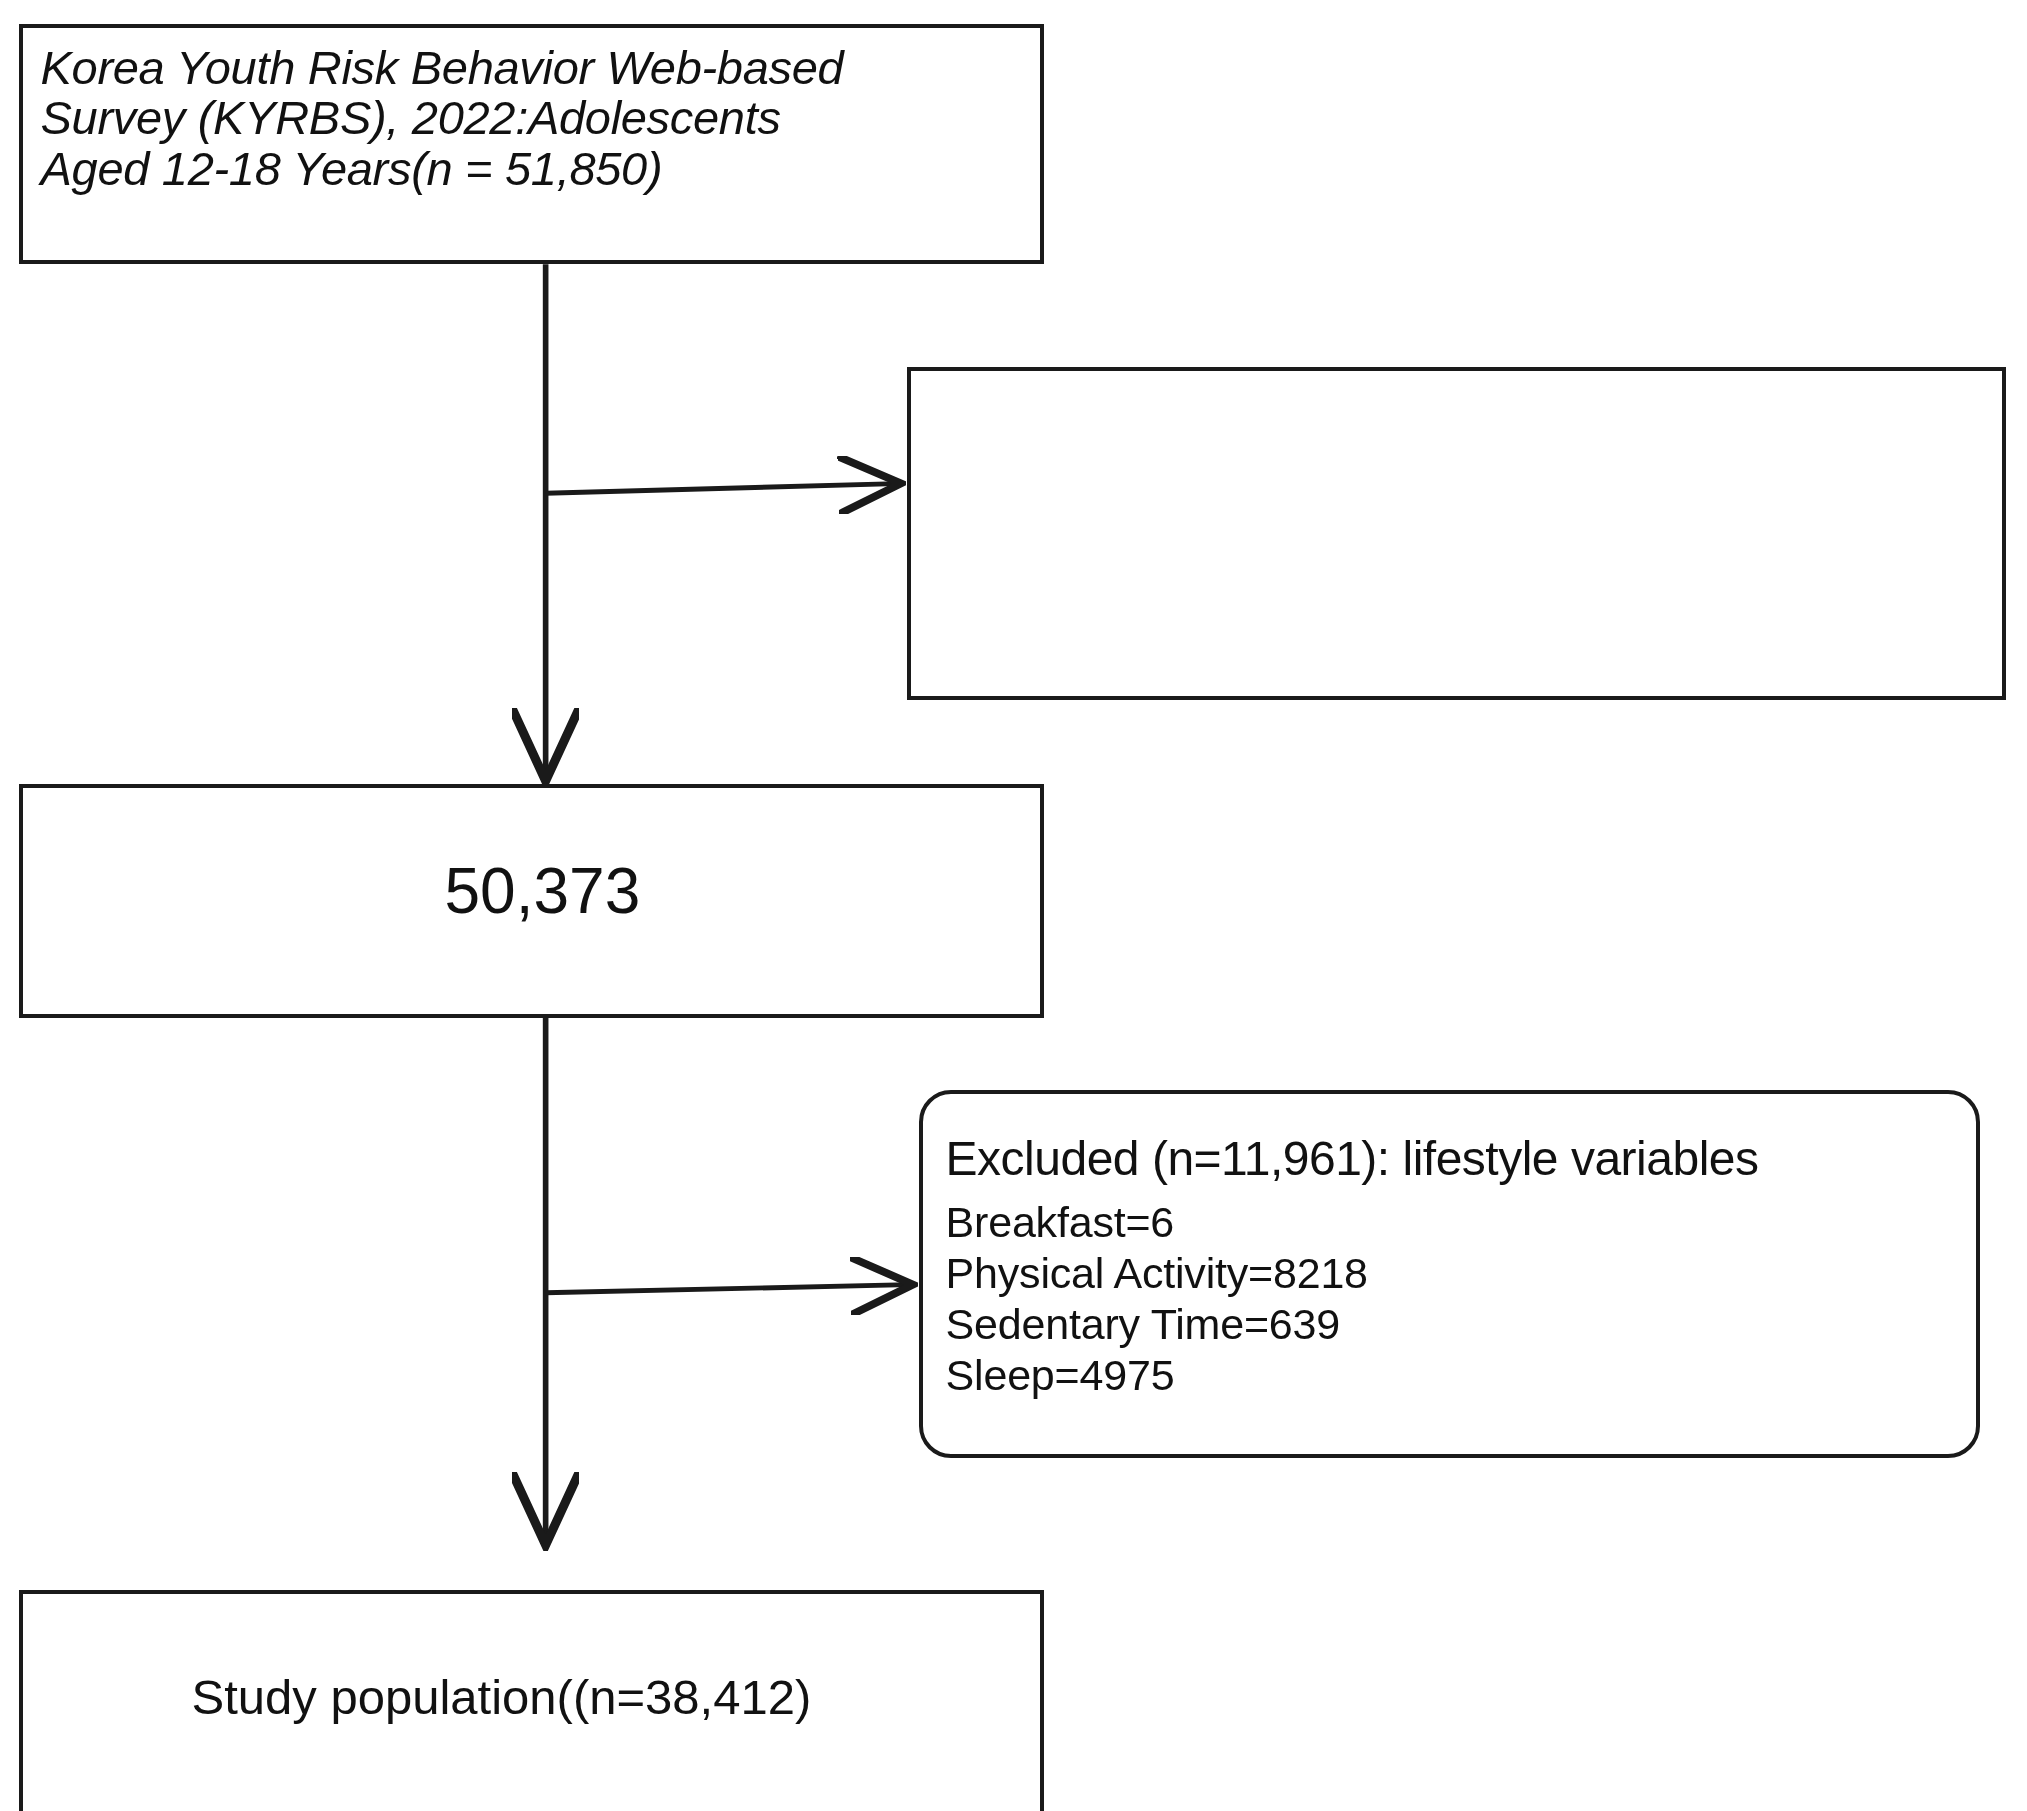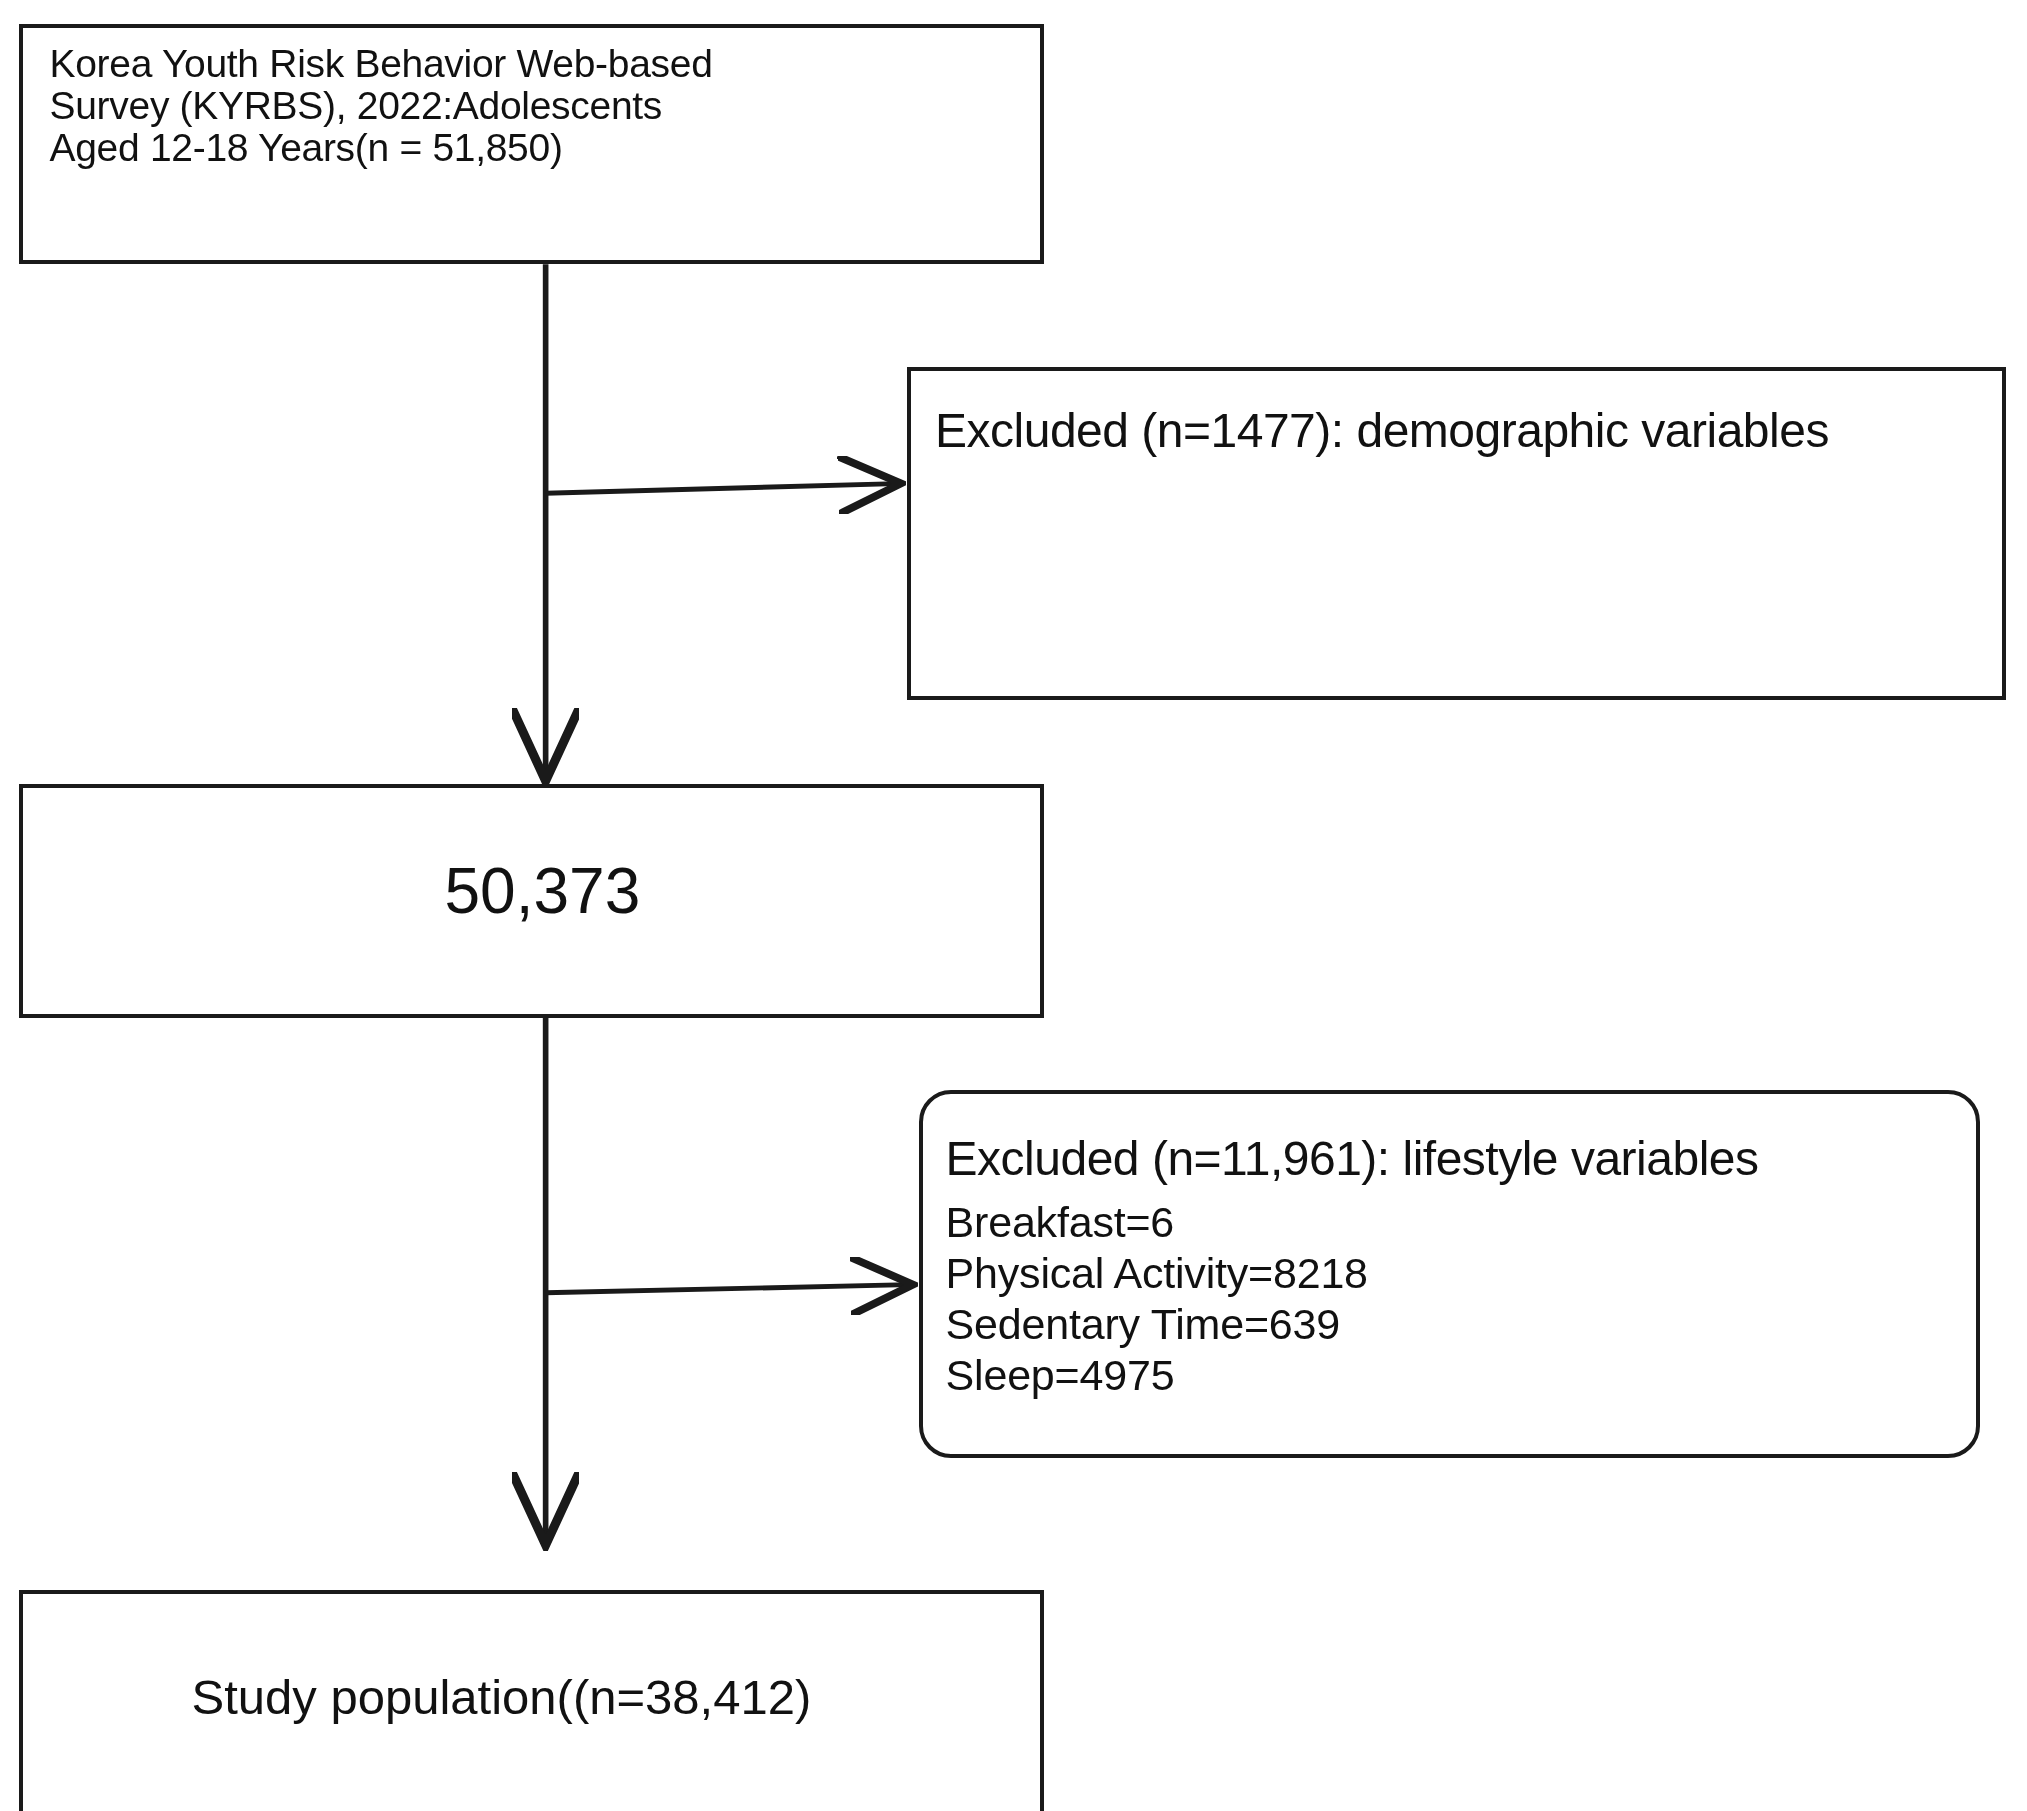--- a/index.html
+++ b/index.html
@@ -25,23 +25,24 @@
   .box-text {
     position: absolute;
     white-space: pre-line;
     color: #111111;
     line-height: 1.08;
   }
 
   
   #box-source { left: 18.5px; top: 24px; width: 1025px; height: 240px; }
   #box-source-text {
-    left: 27px; top: 14.5px; width: 975px;
-    font-size: 39px;
+    left: 18px; top: 14.5px; width: 975px;
+    font-size: 47px;
     letter-spacing: -0.3px;
+    font-style: italic;
   }
 
   
   #box-remaining { left: 18.5px; top: 784px; width: 1025px; height: 234px; }
   #box-remaining-text {
     left: 422px; top: 69px;
     font-size: 64px;
   }
 
   
@@ -118,21 +119,20 @@
     </g>
   </svg>
 
   <div class="box" id="box-source">
     <div class="box-text" id="box-source-text">Korea Youth Risk Behavior Web-based
 Survey (KYRBS), 2022:Adolescents
 Aged 12-18 Years(n = 51,850)</div>
   </div>
 
   <div class="box" id="box-excl-1">
-    <div class="box-text" id="box-excl-1-head">Excluded (n=1477): demographic variables</div>
   </div>
 
   <div class="box" id="box-remaining">
     <div class="box-text" id="box-remaining-text">50,373</div>
   </div>
 
   <div class="box" id="box-excl-2">
     <div class="box-text" id="box-excl-2-head">Excluded (n=11,961): lifestyle variables</div>
     <div class="box-text" id="box-excl-2-list">Breakfast=6
 Physical Activity=8218

